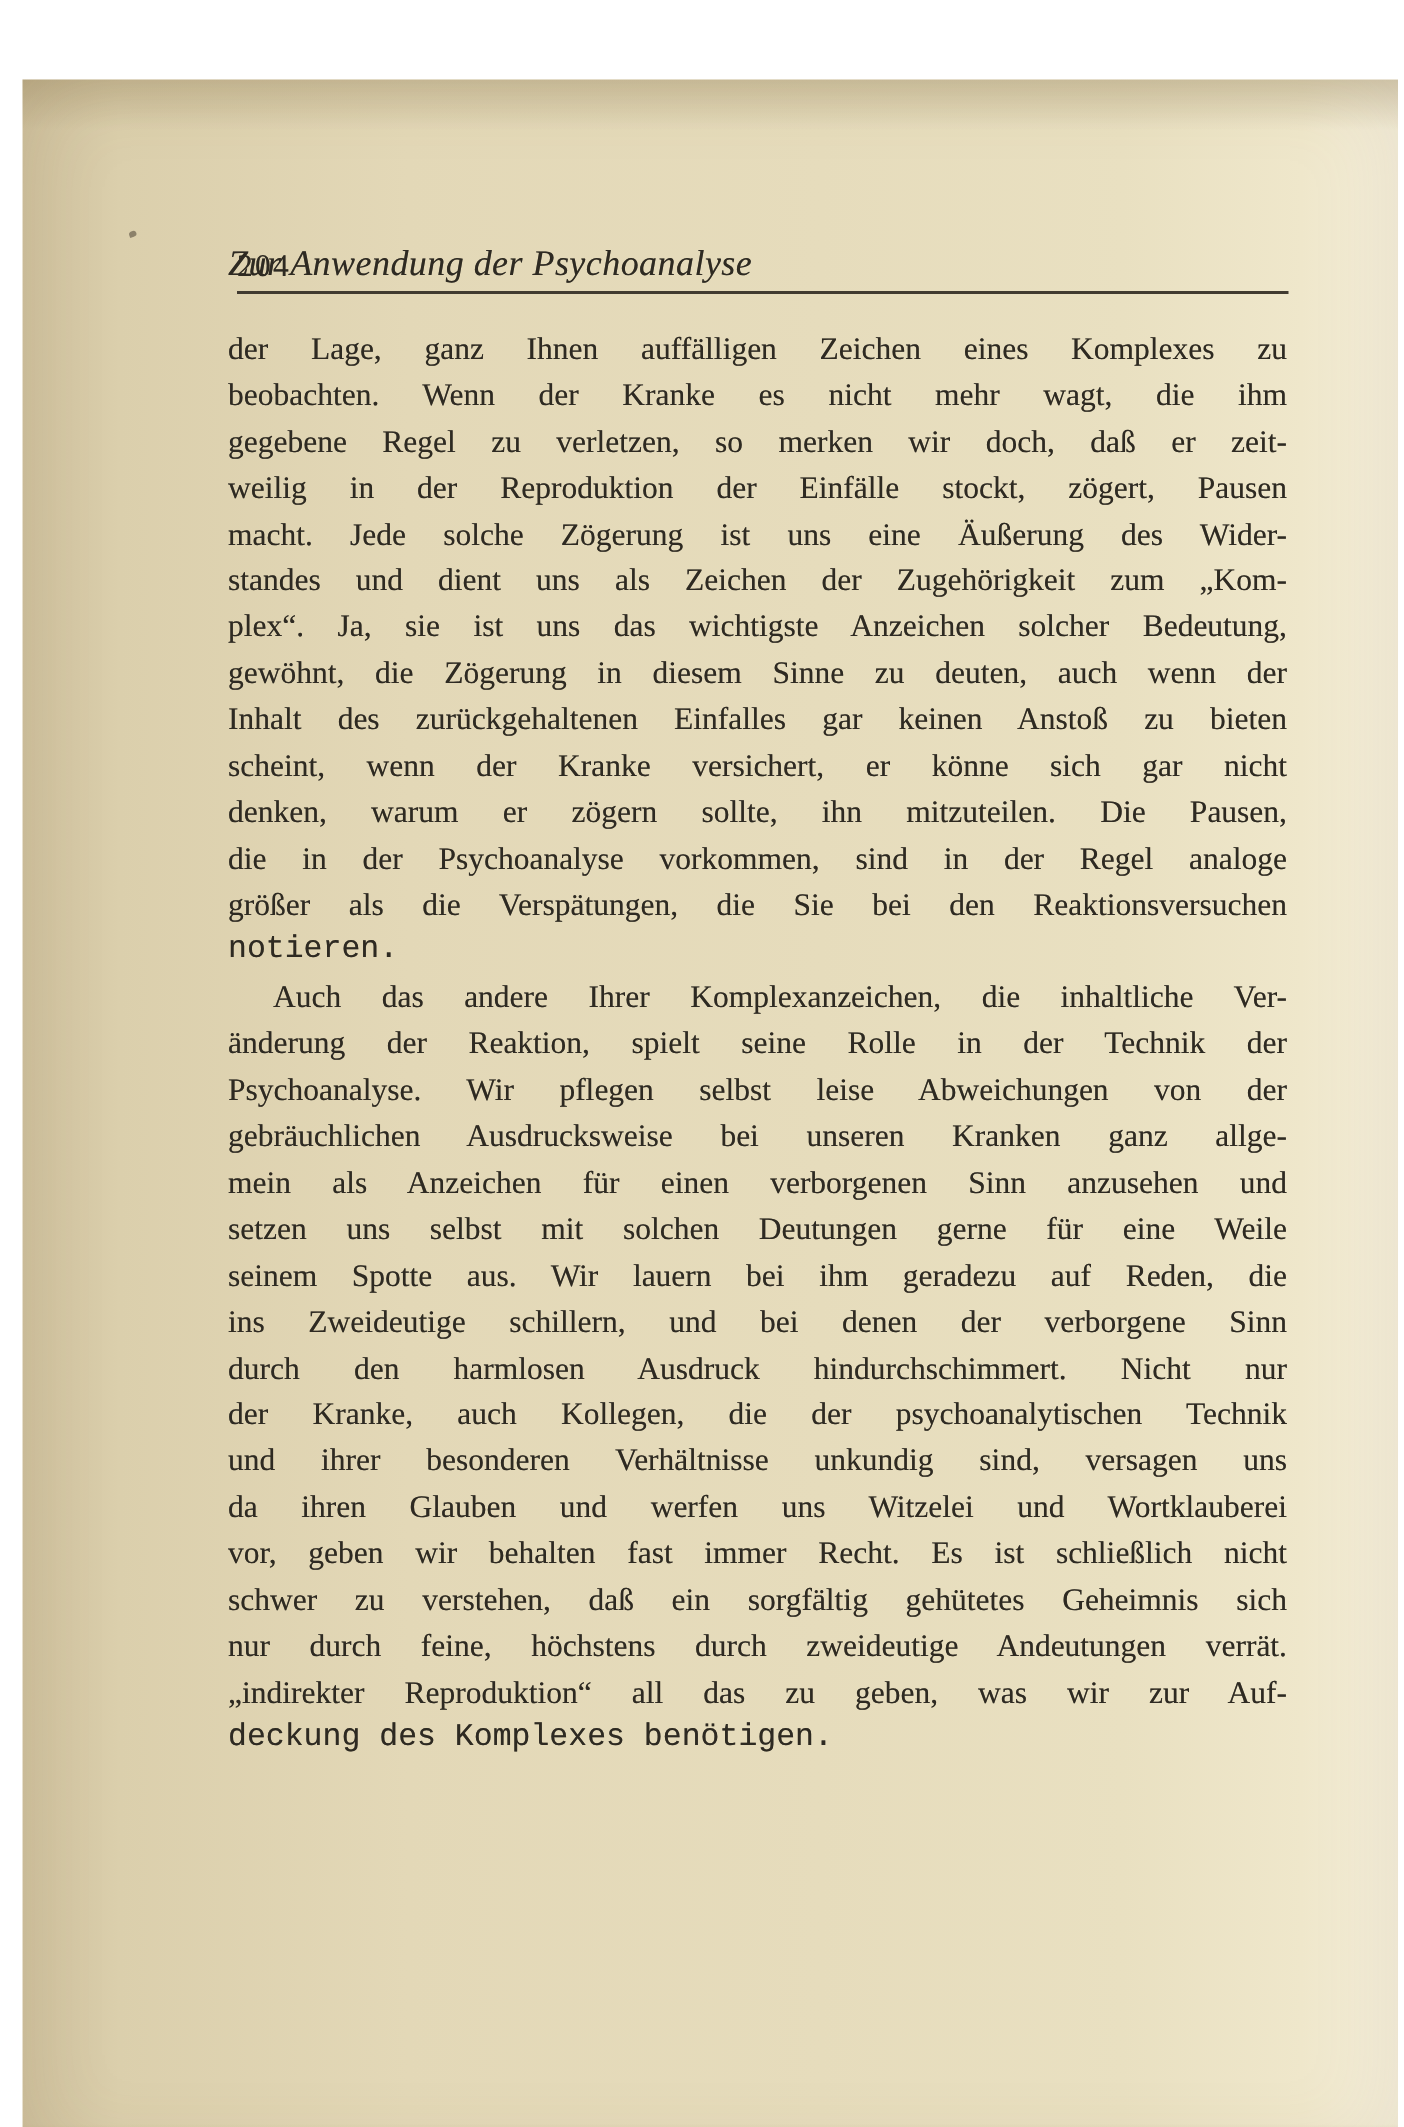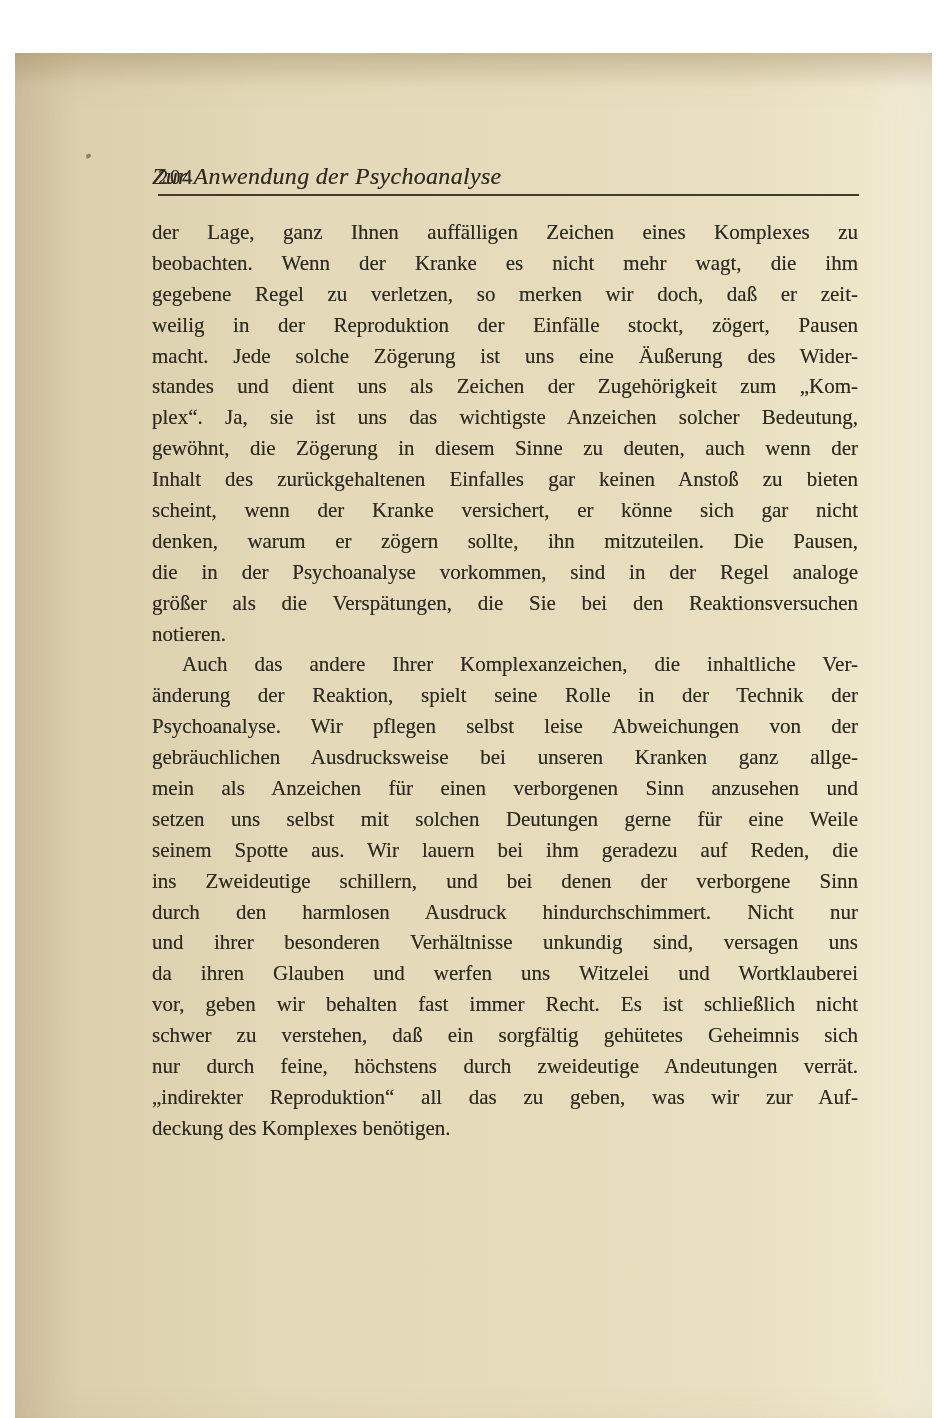--- a/index.html
+++ b/index.html
@@ -69,20 +69,21 @@
   }
   .para .line {
     text-align: justify;
     text-align-last: justify;
     white-space: normal;
     overflow: hidden;
     height: 30.9px;
   }
   .para .line:last-child {
     text-align-last: left;
+    font-family: Liberation Mono, monospace;
   }
   .para-indent .line:first-child {
     text-indent: 30px;
   }
   .scan-speck {
     position: absolute;
     left: 71px;
     top: 101px;
     width: 5px;
     height: 4px;
@@ -133,20 +134,21 @@
       <div class="para para-indent">
           <div class="line">Auch das andere Ihrer Komplexanzeichen, die inhaltliche Ver-</div>
           <div class="line">änderung der Reaktion, spielt seine Rolle in der Technik der</div>
           <div class="line">Psychoanalyse. Wir pflegen selbst leise Abweichungen von der</div>
           <div class="line">gebräuchlichen Ausdrucksweise bei unseren Kranken ganz allge-</div>
           <div class="line">mein als Anzeichen für einen verborgenen Sinn anzusehen und</div>
           <div class="line">setzen uns selbst mit solchen Deutungen gerne für eine Weile</div>
           <div class="line">seinem Spotte aus. Wir lauern bei ihm geradezu auf Reden, die</div>
           <div class="line">ins Zweideutige schillern, und bei denen der verborgene Sinn</div>
           <div class="line">durch den harmlosen Ausdruck hindurchschimmert. Nicht nur</div>
+          <div class="line">der Kranke, auch Kollegen, die der psychoanalytischen Technik</div>
           <div class="line">und ihrer besonderen Verhältnisse unkundig sind, versagen uns</div>
           <div class="line">da ihren Glauben und werfen uns Witzelei und Wortklauberei</div>
           <div class="line">vor, geben wir behalten fast immer Recht. Es ist schließlich nicht</div>
           <div class="line">schwer zu verstehen, daß ein sorgfältig gehütetes Geheimnis sich</div>
           <div class="line">nur durch feine, höchstens durch zweideutige Andeutungen verrät.</div>
           <div class="line">„indirekter Reproduktion“ all das zu geben, was wir zur Auf-</div>
           <div class="line">deckung des Komplexes benötigen.</div>
         </div>
     </div>
 

